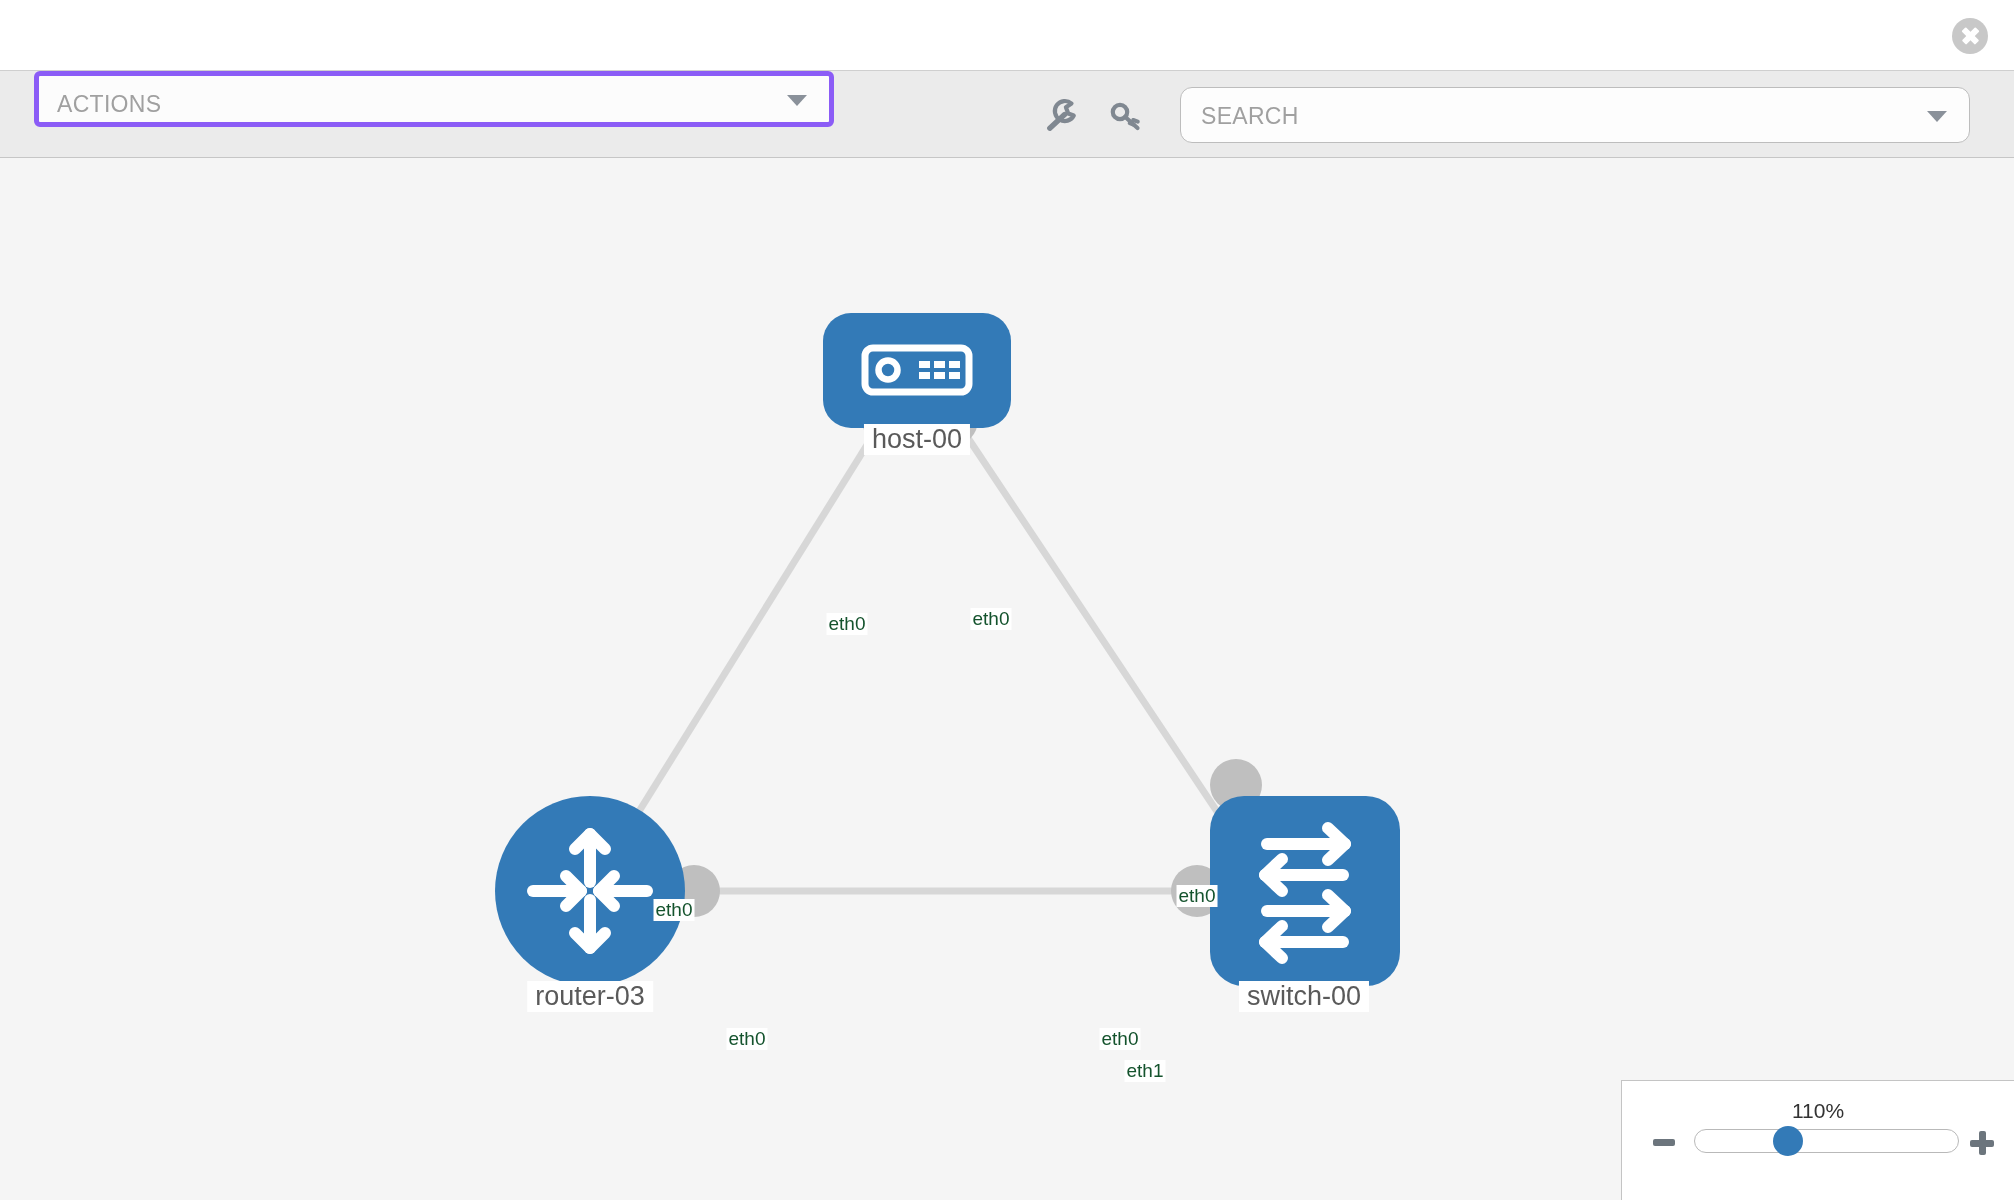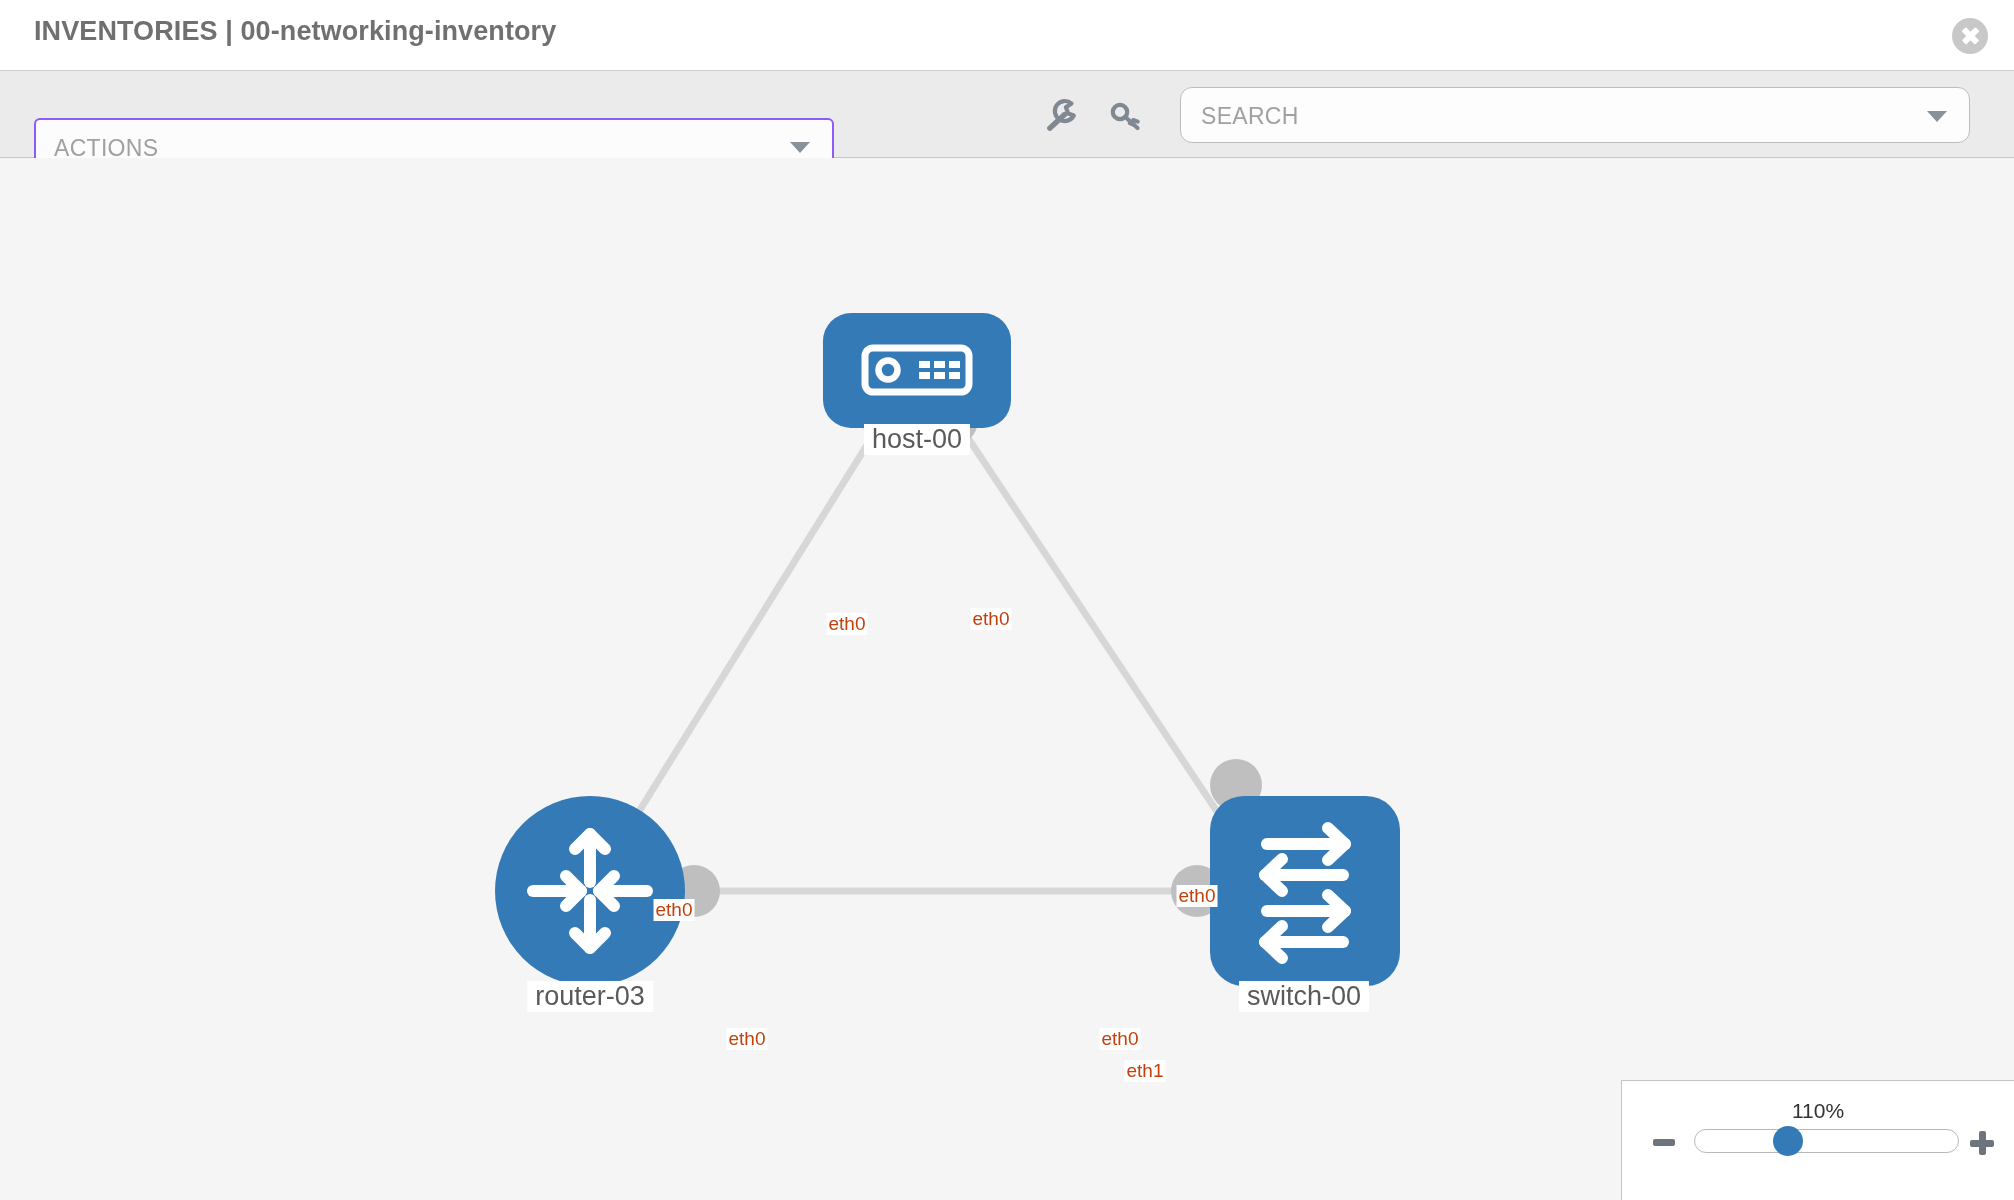--- a/index.html
+++ b/index.html
@@ -69,25 +69,24 @@
     border-bottom: 1px solid #c6c6c6;
     box-sizing: border-box;
   }
   #actions-select {
     position: absolute;
     left: 34px;
     top: 0;
     width: 800px;
     height: 56px;
     background: #fcfcfc;
-    border: 2px solid #8b5cf6;
+    border: 5px solid #8b5cf6;
     border-radius: 6px;
     box-sizing: border-box;
     cursor: pointer;
-    margin-top: 47px;
   }
   #actions-select .sel-label {
     position: absolute;
     left: 18px;
     top: 15px;
     font-size: 23px;
     color: #a0a0a0;
     letter-spacing: 0.3px;
   }
   .caret-down {
@@ -166,21 +165,21 @@
     font-size: 27px;
     color: #5a5a5a;
     background: #ffffff;
     white-space: nowrap;
     padding: 0 8px;
     transform: translateX(-50%);
   }
   .iface-label {
     position: absolute;
     font-size: 19px;
-    color: #c2410c;
+    color: #14532d;
     background: #ffffff;
     white-space: nowrap;
     padding: 0 2px;
     transform: translateX(-50%);
     text-align: center;
   }
 
   
   #zoom-panel {
     position: absolute;
@@ -253,21 +252,20 @@
     left: 0; top: 8.5px; width: 24px; height: 7px;
   }
   #zoom-in-button .plus-v {
     left: 8.5px; top: 0; width: 7px; height: 24px;
   }
 </style>
 </head>
 <body>
 
 <div id="app-header">
-  <div id="page-title">INVENTORIES | 00-networking-inventory</div>
   <div id="close-button">
     <span class="x-bar a"></span>
     <span class="x-bar b"></span>
   </div>
 </div>
 
 <div id="toolbar">
 
   <div id="actions-select">
     <span class="sel-label">ACTIONS</span>

